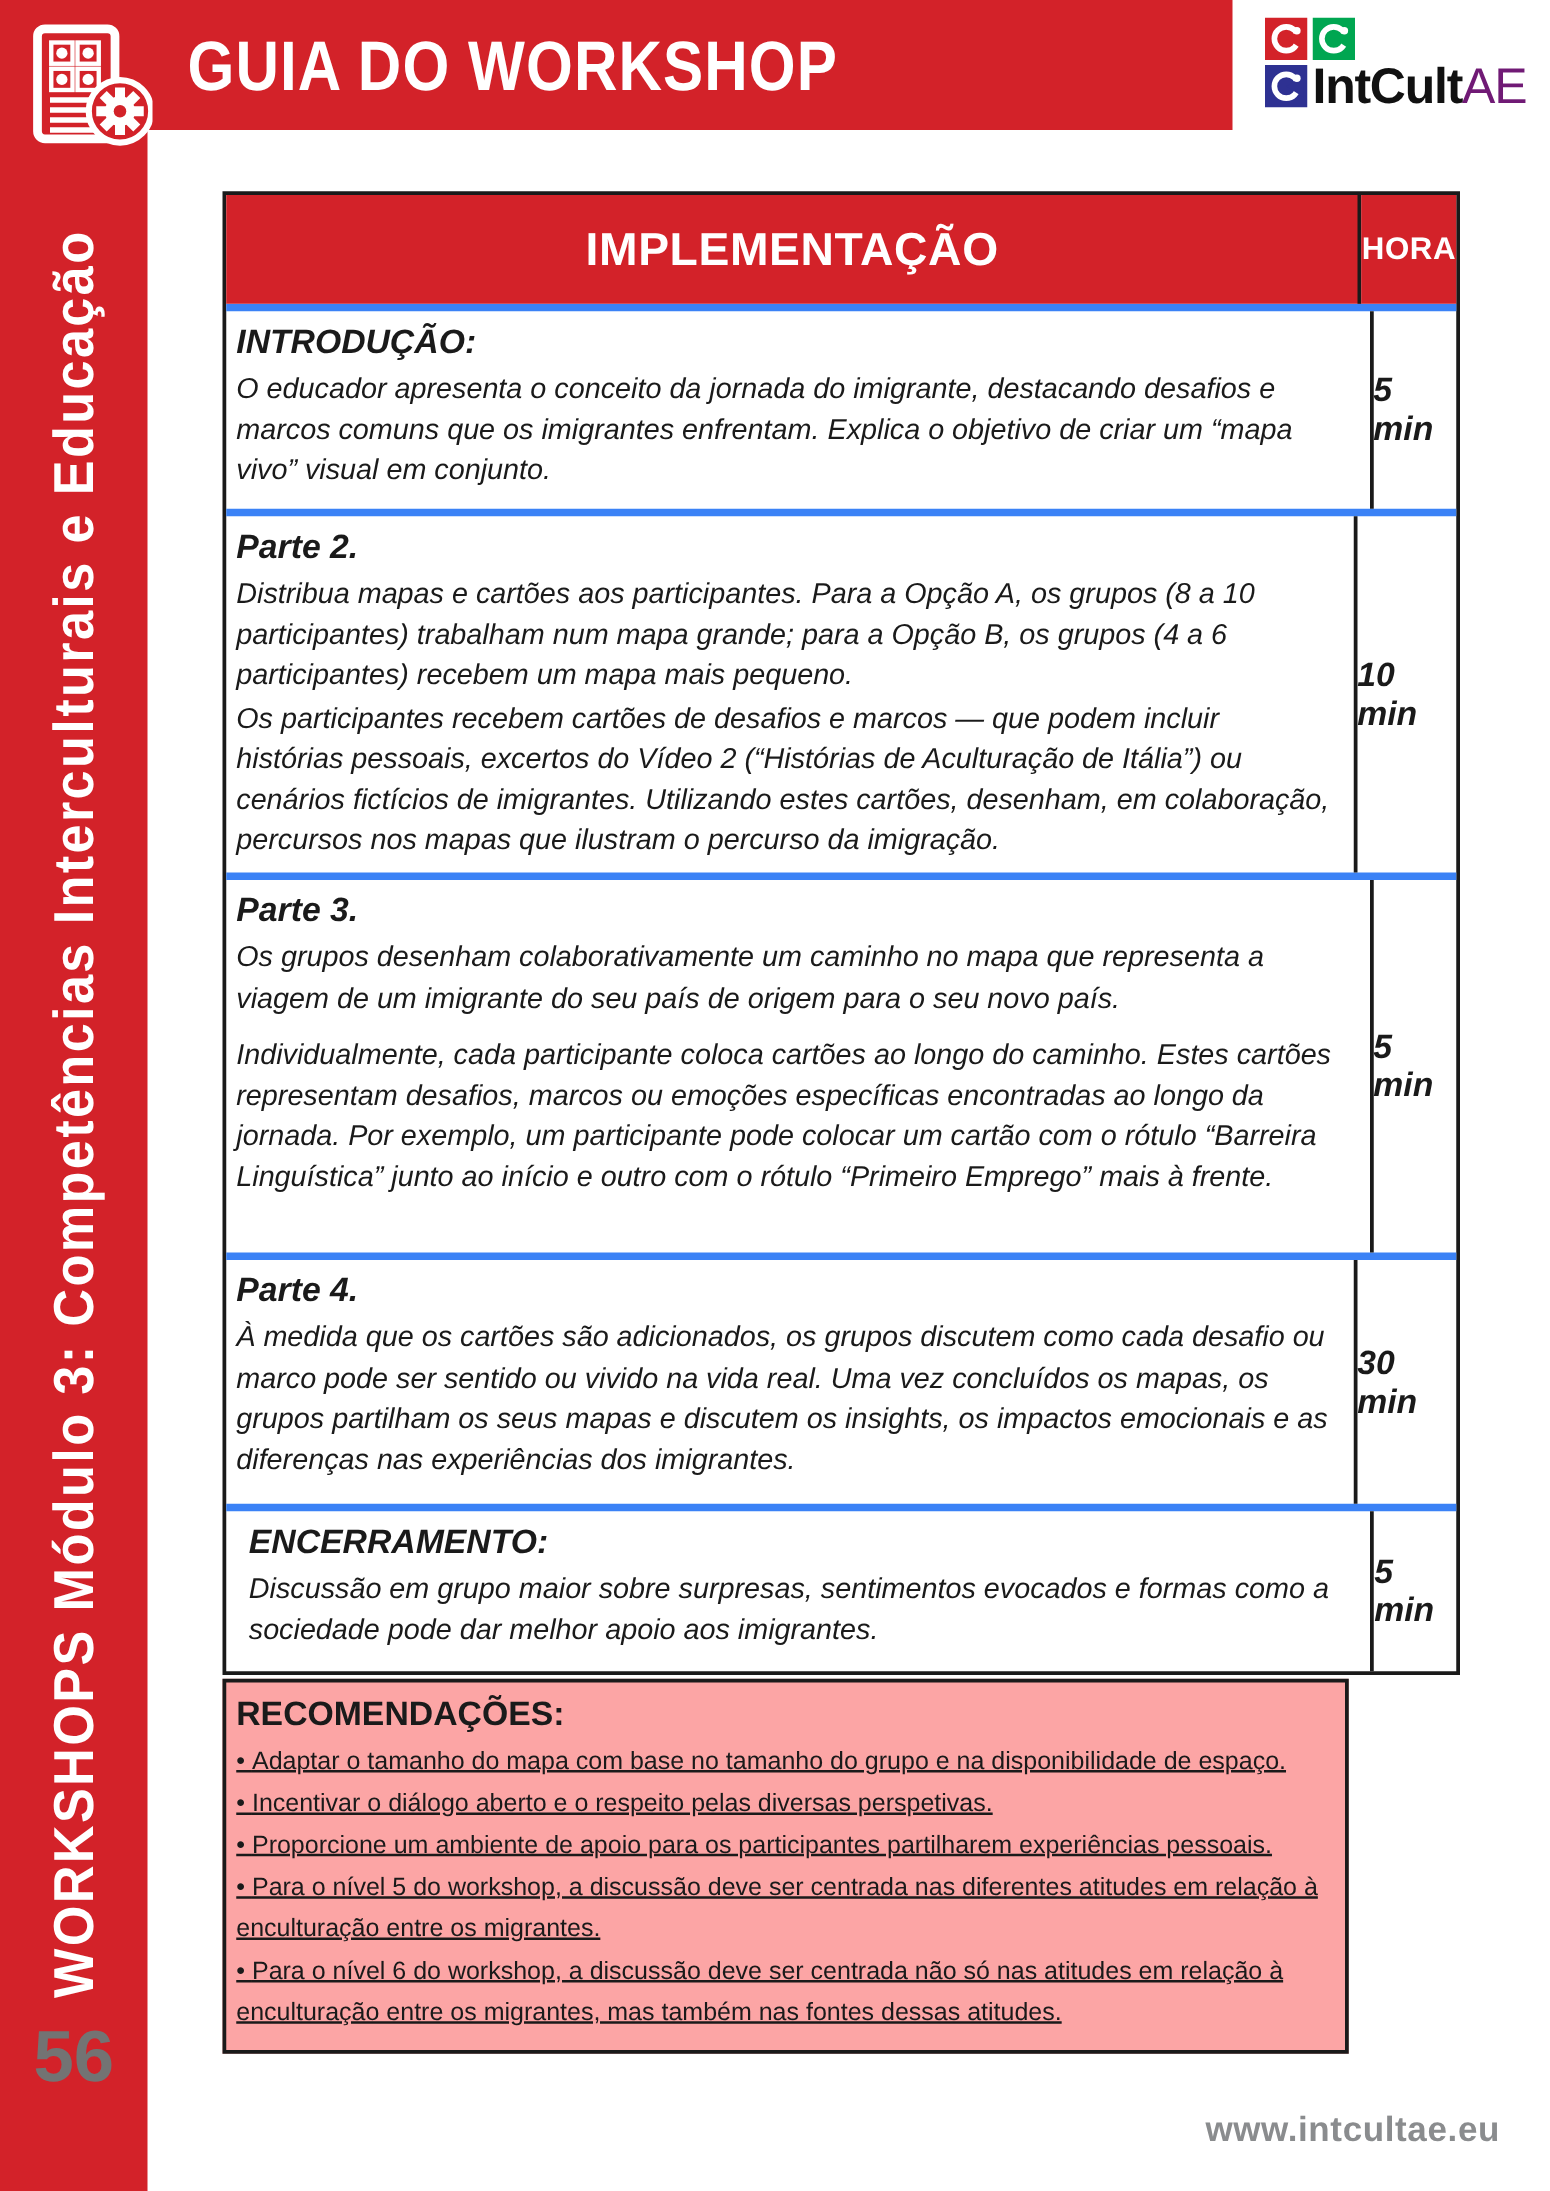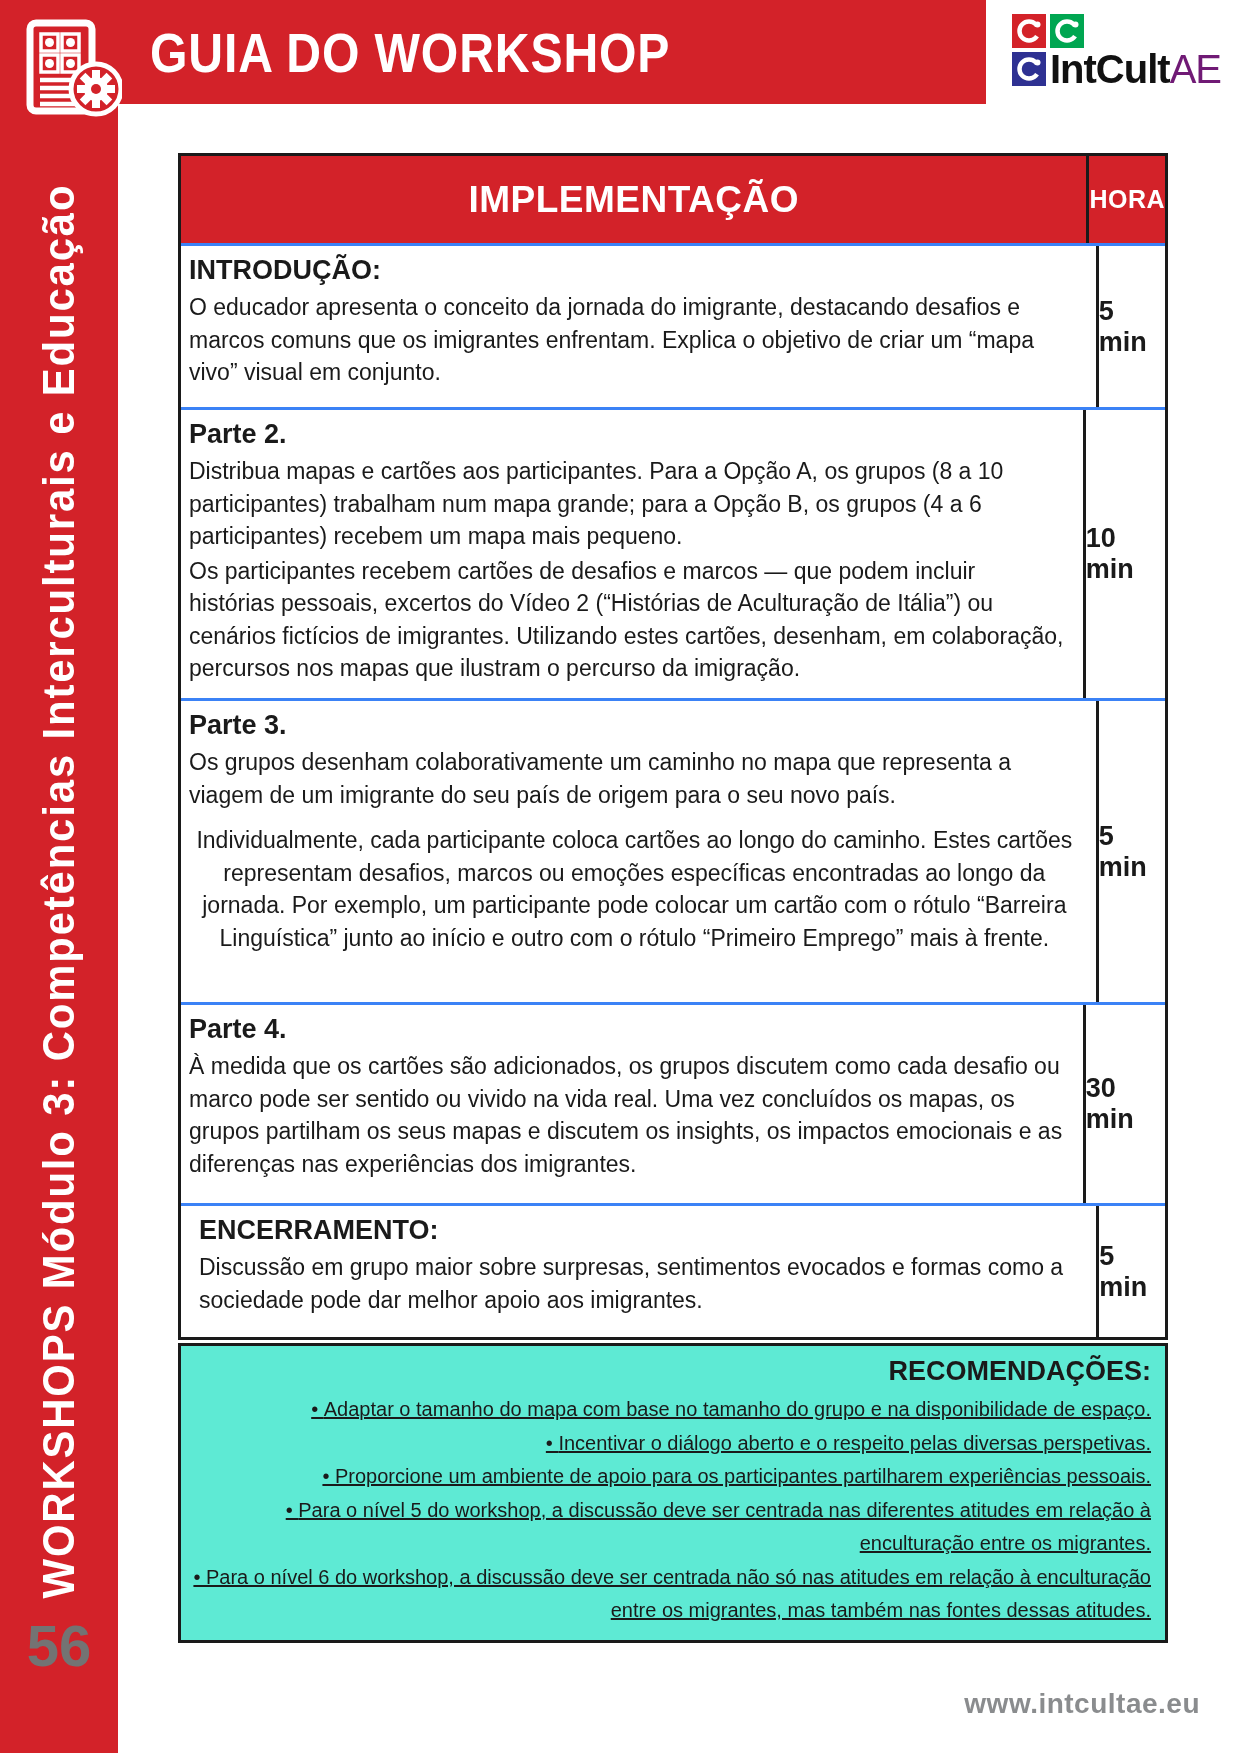--- a/index.html
+++ b/index.html
@@ -46,48 +46,47 @@
     position: absolute; left: 0; top: 1612px; width: 118px;
     text-align: center; color: #737373; font-weight: bold; font-size: 58px;
   }
 
   
   .wtable {
     position: absolute; left: 178px; top: 153px; width: 990px;
     border: 3px solid #1a1a1a; background: #ffffff;
   }
   .trow { display: flex; }
-  .trow + .trow { border-top: 3px solid #3b82f6; }
+  .trow + .trow { border-top: 6px solid #3b82f6; font-style: italic; }
   .cell-main { width: 974px; border-right: 3px solid #1a1a1a; padding: 9px 16px 8px 8px; }
   .cell-hora { flex: 1 1 auto; display: flex; align-items: center; justify-content: center;
                font-weight: bold; font-size: 27px; }
 
   .thead { height: 87px; }
   .thead .cell-main, .thead .cell-hora { background: #d32229; color: #ffffff; }
   .thead .cell-main { display: flex; align-items: center; justify-content: center; padding: 0; }
   .th-impl { font-weight: bold; font-size: 37px; letter-spacing: 0.5px; }
   .th-hora { font-weight: bold; font-size: 25px; letter-spacing: 0.5px; }
 
   .row-1 { min-height: 164px; }
   .row-2 { min-height: 291px; }
   .row-3 { min-height: 304px; }
   .row-4 { min-height: 201px; }
   .row-5 { min-height: 134px; padding-left: 10px; }
 
   .row-heading { font-weight: bold; font-size: 27px; margin-bottom: 5px; }
   .para { font-size: 23px; line-height: 32.5px; color: #1a1a1a; }
   .para + .para { margin-top: 2px; }
-  .row-3 .para + .para { margin-top: 13px; text-align: center; }
+  .row-3 .para + .para { margin-top: 13px; }
 
   
   .recommend {
-    position: absolute; left: 178px; top: 1343px; width: 990px; min-height: 299px;
-    background: #5eead4; border: 3px solid #1a1a1a;
+    position: absolute; left: 178px; top: 1343px; width: 901px; min-height: 299px;
+    background: #fca5a5; border: 3px solid #1a1a1a;
     padding: 10px 14px 12px 8px;
-    text-align: right;
   }
   .rec-heading { font-weight: bold; font-size: 27px; margin-bottom: 6px; }
   .bullet { font-size: 20px; line-height: 33.5px; text-decoration: underline; }
   .bullet::before { content: "\2022\00a0"; }
 
   
   .footer-url {
     position: absolute; right: 40px; top: 1688px;
     font-weight: bold; font-size: 28px; color: #8a8c8e;
     text-decoration: none; letter-spacing: 0.5px;

